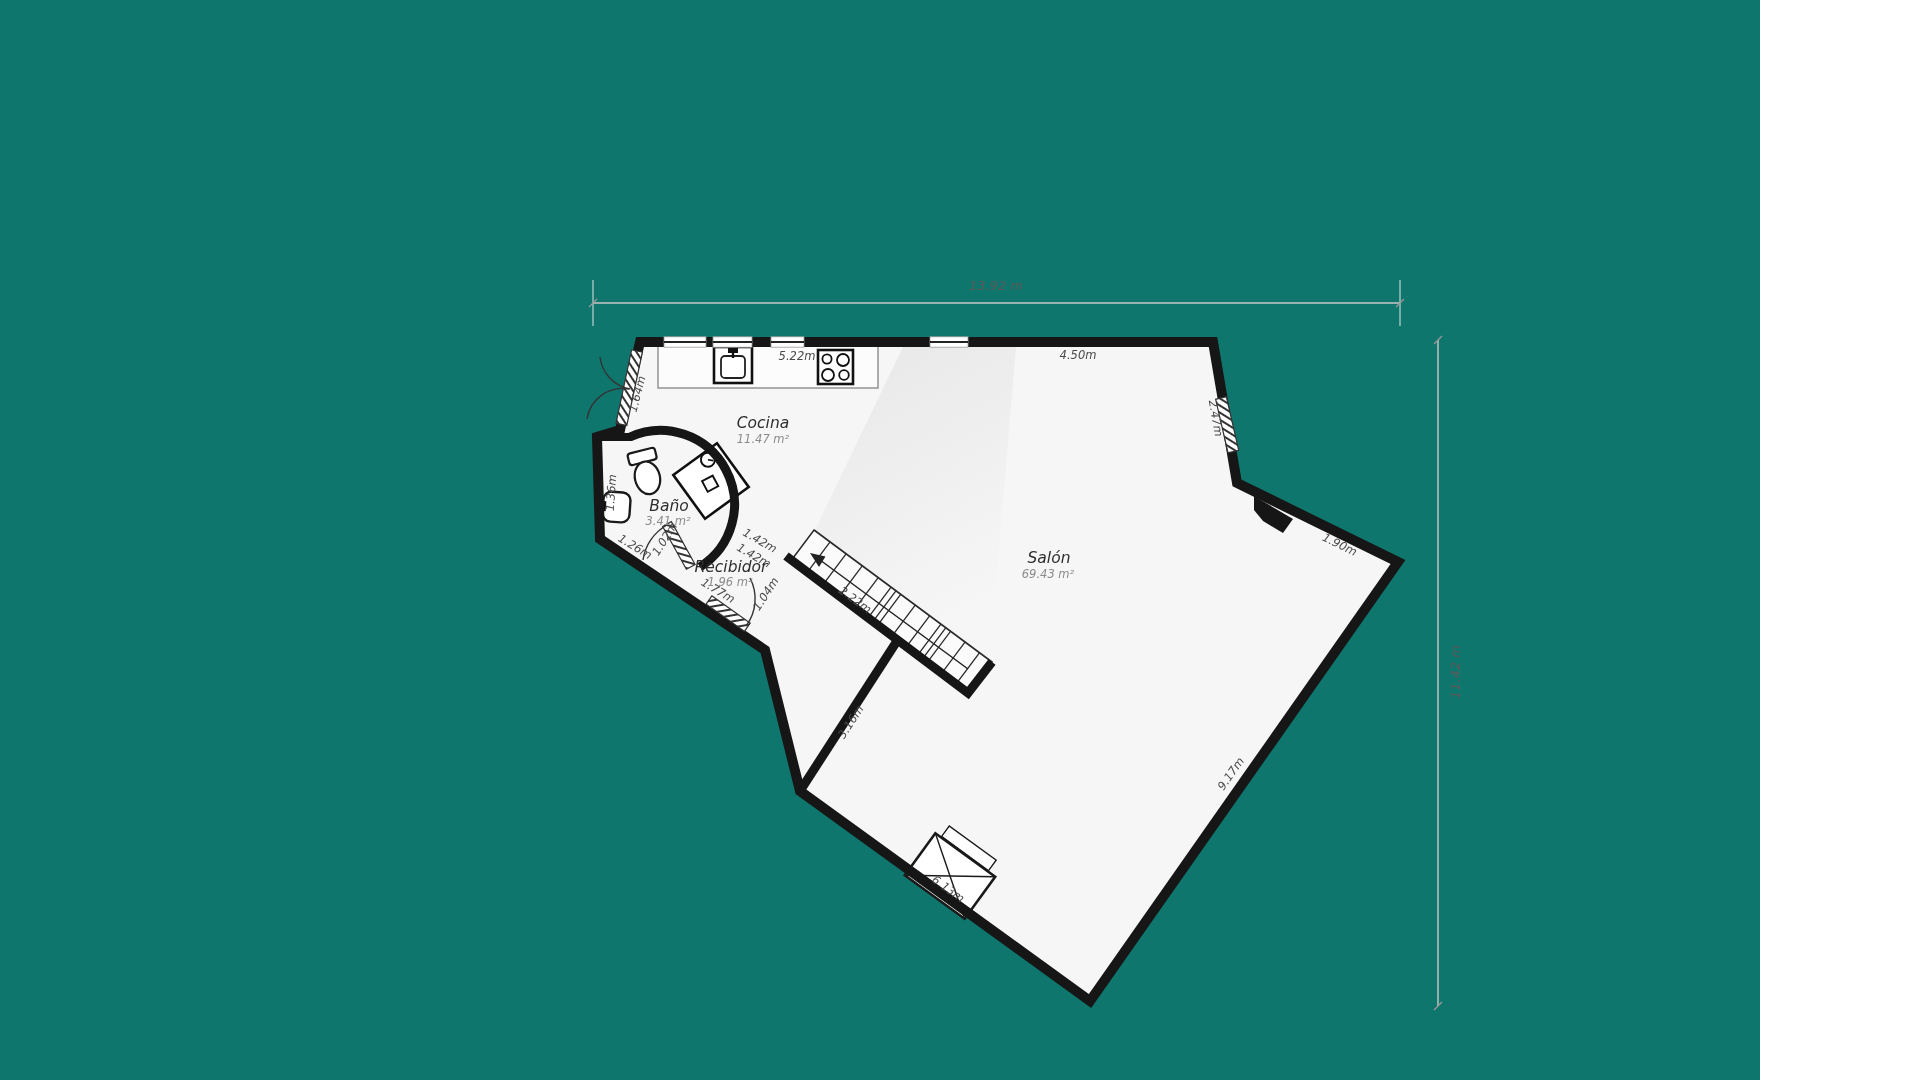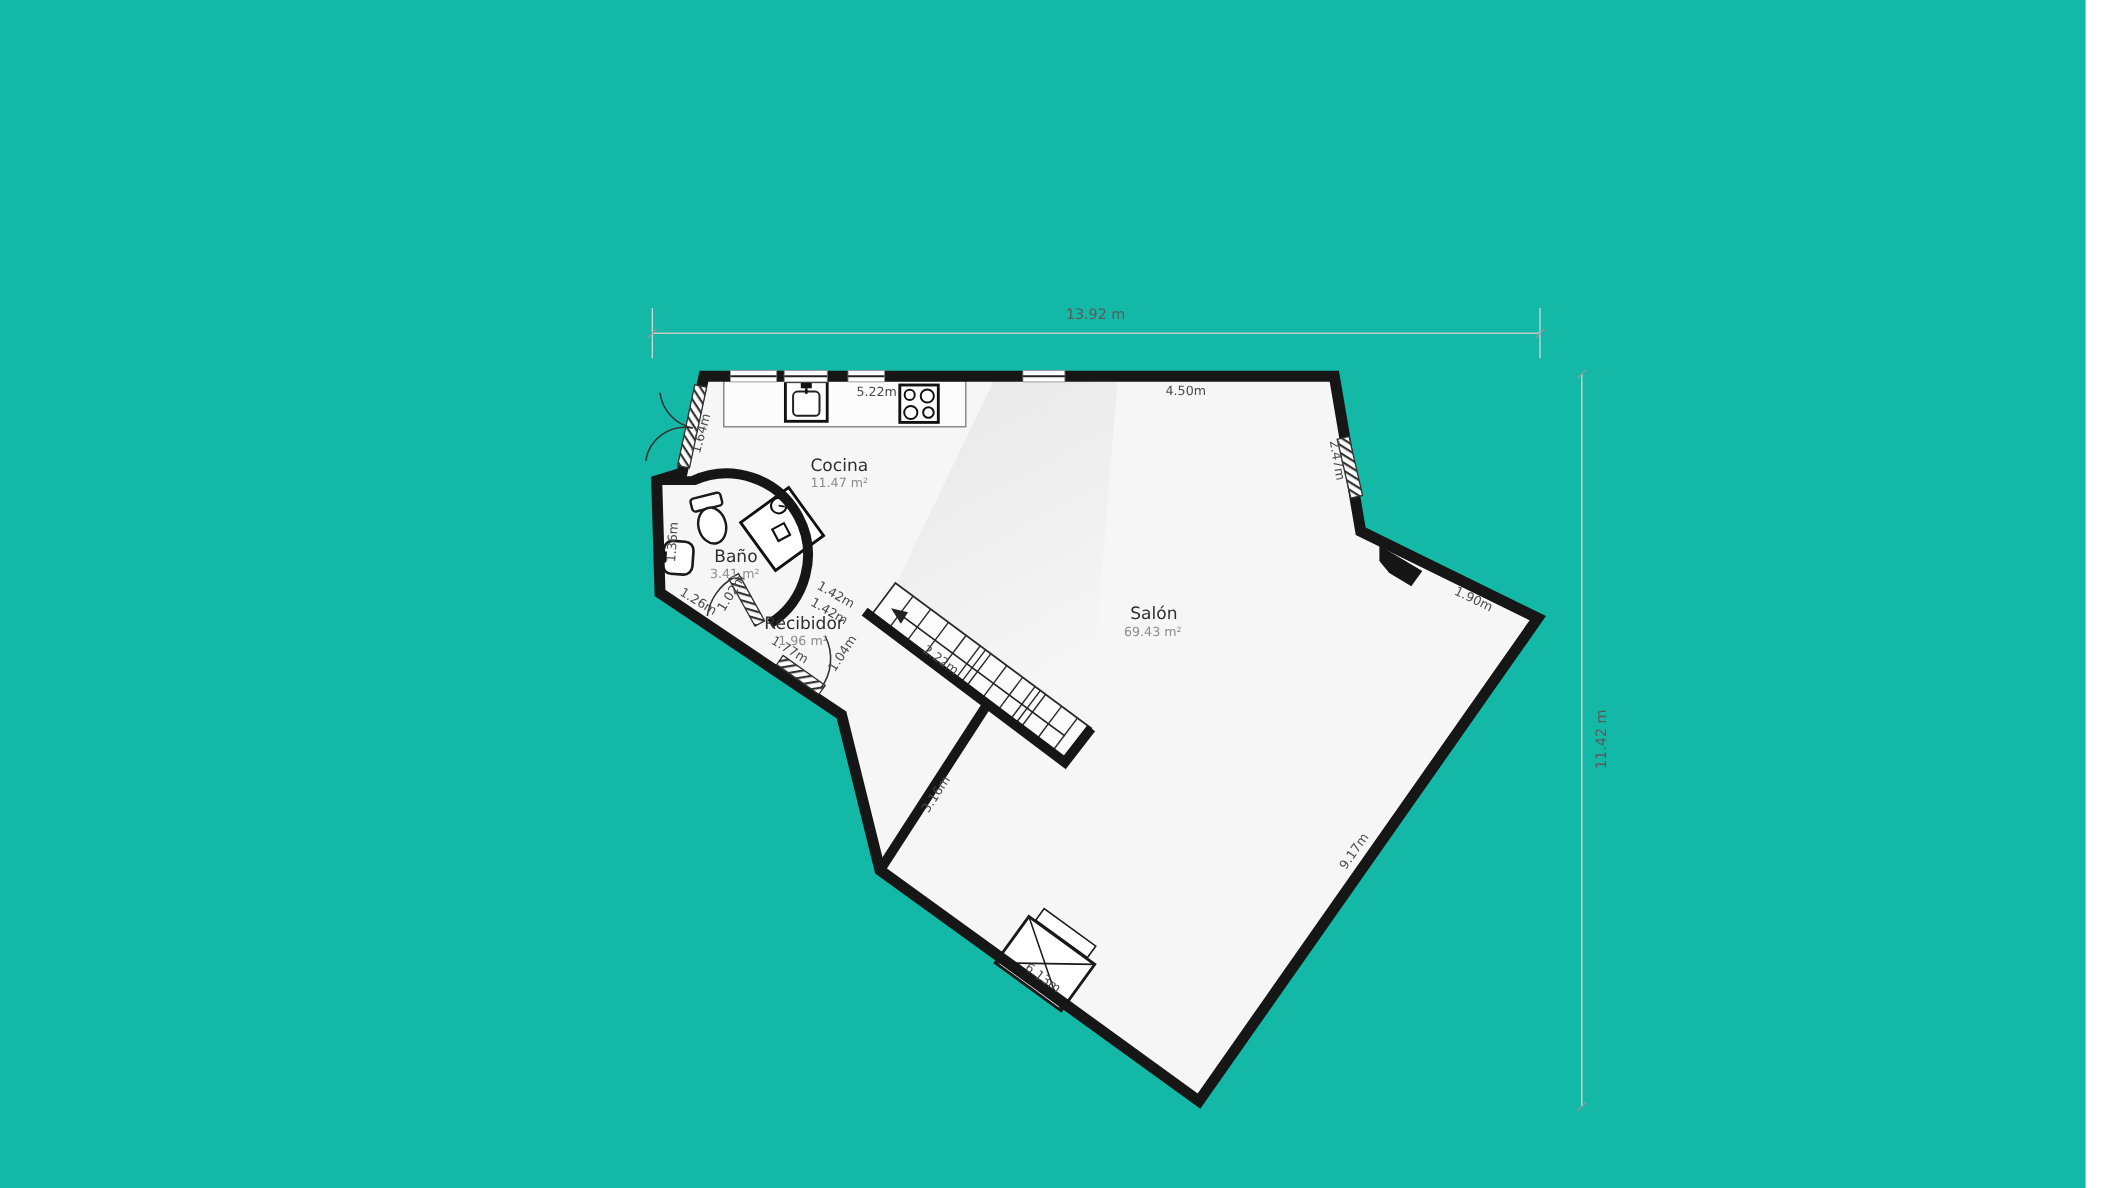--- a/index.html
+++ b/index.html
@@ -1,17 +1,17 @@
 <!DOCTYPE html>
 <html><head>
 <meta charset="utf-8">
 <style>
   html,body{margin:0;padding:0;background:#ffffff;}
-  #stage{position:relative;width:1896px;height:1080px;background:#14b8a6;overflow:hidden;
-         font-family:"DejaVu Sans","Liberation Sans",sans-serif;}
+  #stage{position:relative;width:1760px;height:1080px;background:#0f766e;overflow:hidden;
+         font-family:"DejaVu Sans","Liberation Sans",sans-serif;font-style:italic;}
   svg{position:absolute;left:0;top:0;}
   text{font-family:"DejaVu Sans","Liberation Sans",sans-serif;}
   .dim-label{font-size:11.5px;fill:#4a4a4a;}
   .overall-label{font-size:13px;fill:#5a5a5a;}
   .room-name{font-size:15.5px;fill:#2e2e2e;}
   .room-area{font-size:11.5px;fill:#8c8c8c;}
   .fixture{stroke:#1a1a1a;fill:#ffffff;}
   .arc{stroke:#333;stroke-width:1.4;fill:none;}
 </style>
 </head>

